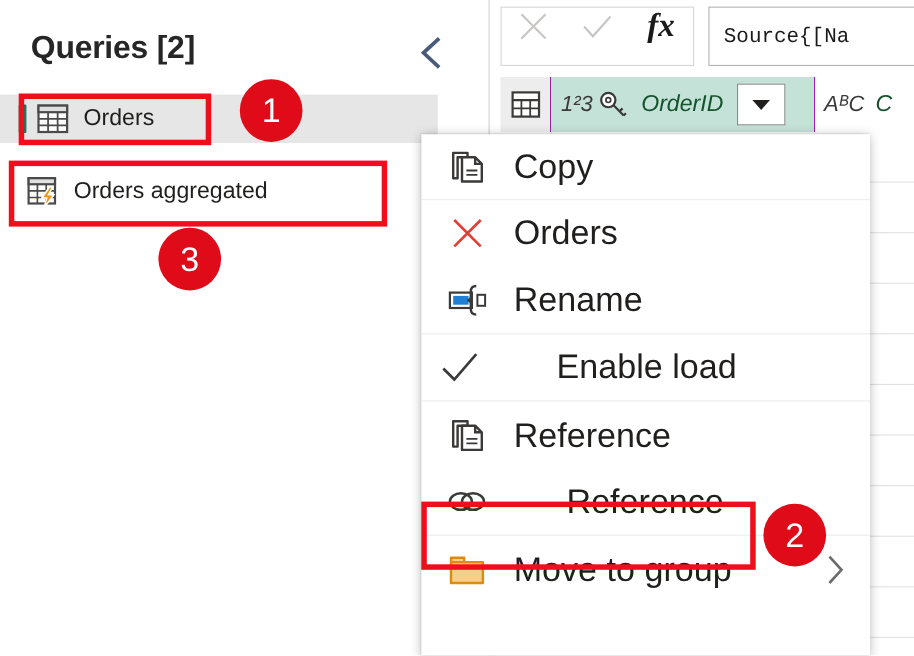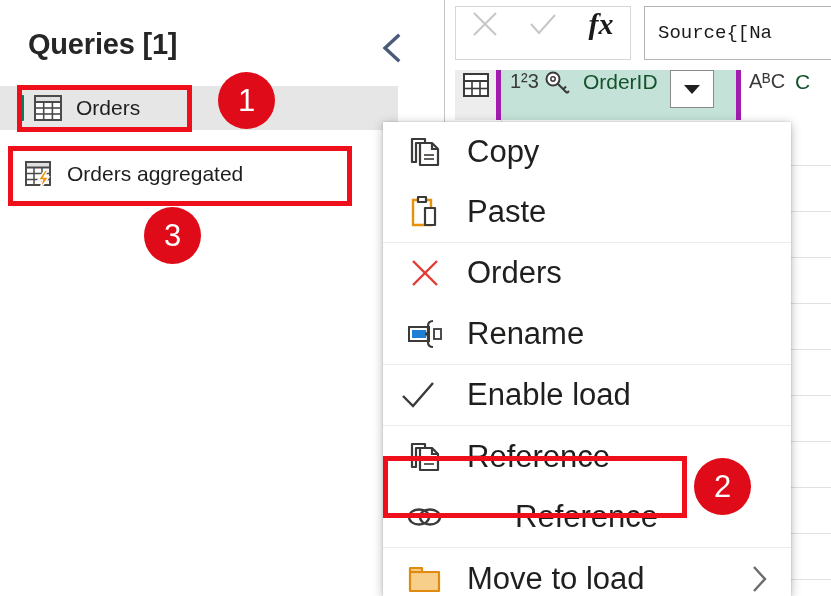--- a/index.html
+++ b/index.html
@@ -64,22 +64,23 @@
     display:flex;align-items:center;box-sizing:border-box;
     font-family:"Liberation Mono","DejaVu Sans Mono",monospace;
     font-size:19px;color:#1a1a1a;padding-left:13px;white-space:nowrap;overflow:hidden;
   }
 
   .col-headers{
     position:absolute;left:10px;top:70px;height:50px;
     display:flex;align-items:stretch;
   }
   .col-h{
-    display:flex;box-sizing:border-box;
-    border-right:5px solid #a21caf;
+    display:flex;align-items:center;box-sizing:border-box;
+    border-right:1px solid #a21caf;
+    font-style:italic;
   }
   .col-h.rownum{width:46px;background:#ededed;justify-content:center;}
   .col-h.orderid{width:240px;background:#c4e2d8;padding-left:9px;}
   .col-h.custid{width:120px;background:#ffffff;padding-left:8px;}
   .type-badge{font-size:20px;color:#3a3a3a;white-space:nowrap;font-family:"Liberation Sans",sans-serif;}
   .col-name{font-size:21px;color:#14532d;margin-left:10px;white-space:nowrap;}
   .col-filter{
     width:42px;height:36px;border:1px solid #8a8a8a;background:#fff;
     display:flex;align-items:center;justify-content:center;margin-left:12px;cursor:pointer;
   }
@@ -224,21 +225,21 @@
           <div class="cell-text">VELL</div>
         </div>
         <div class="grid-row">
           <div class="cell-rownum"></div>
           <div class="cell-text">ILAA</div>
         </div>
       </div>
   </div>
 
   <div class="queries-pane">
-    <div class="queries-header">Queries [1]</div>
+    <div class="queries-header">Queries [2]</div>
 
     <div class="collapse-chevron">
       <svg width="28" height="32" viewBox="0 0 28 32">
         <polyline points="20,4 7,16 20,28" fill="none" stroke="#4a5b7a" stroke-width="3.4" stroke-linecap="square"></polyline>
       </svg>
     </div>
 
     <div class="query-row selected" style="top:86px;width:398px;">
       <div class="query-accent"></div>
       <div class="query-icon">
@@ -278,30 +279,20 @@
           <path d="M5 5 h13 v4 h-9 v19 h-4 z" fill="#ffffff" stroke="#3b3a39" stroke-width="2.2" stroke-linejoin="round"></path>
           <path d="M13 9 h12 l6 6 v16 h-18 z" fill="#ffffff" stroke="#3b3a39" stroke-width="2.2" stroke-linejoin="round"></path>
           <path d="M25 9 v6 h6" fill="none" stroke="#3b3a39" stroke-width="2.2"></path>
           <line x1="17" y1="21" x2="27" y2="21" stroke="#3b3a39" stroke-width="1.6"></line>
           <line x1="17" y1="25" x2="27" y2="25" stroke="#3b3a39" stroke-width="1.6"></line>
         </svg>
       </div>
       <div class="ctx-label">Copy</div>
     </div>
 
-    <div class="ctx-item" style="height:61px;">
-      <div class="ctx-ico">
-        <svg width="36" height="36" viewBox="0 0 36 36">
-          <path d="M6 6 h18 v25 h-18 z" fill="#ffffff" stroke="#e8920c" stroke-width="2.4"></path>
-          <path d="M11 3 h8 v5 h-8 z" fill="#ffffff" stroke="#3b3a39" stroke-width="2.2" stroke-linejoin="round"></path>
-          <path d="M18 14 h10 v17 h-10 z" fill="#ffffff" stroke="#3b3a39" stroke-width="2.2" stroke-linejoin="round"></path>
-        </svg>
-      </div>
-      <div class="ctx-label">Paste</div>
-    </div>
 
     <div class="ctx-sep"></div>
 
     <div class="ctx-item" style="height:60px;">
       <div class="ctx-ico">
         <svg width="34" height="34" viewBox="0 0 34 34">
           <line x1="5" y1="5" x2="29" y2="29" stroke="#e23c33" stroke-width="2.4"></line>
           <line x1="29" y1="5" x2="5" y2="29" stroke="#e23c33" stroke-width="2.4"></line>
         </svg>
       </div>
@@ -315,21 +306,21 @@
           <rect x="6" y="12" width="14" height="8" fill="#1f7fd4"></rect>
           <path d="M27 3 q-5 0 -5 5 v5 q0 3 -3 3 q3 0 3 3 v5 q0 5 5 5" fill="none" stroke="#3b3a39" stroke-width="2.2"></path>
           <rect x="28" y="11" width="7" height="10" fill="#ffffff" stroke="#3b3a39" stroke-width="1.8"></rect>
         </svg>
       </div>
       <div class="ctx-label">Rename</div>
     </div>
 
     <div class="ctx-sep"></div>
 
-    <div class="ctx-item" style="height:60px;">
+    <div class="ctx-item" style="height:60px;gap:39px;">
       <div class="ctx-ico" style="width:84px;justify-content:flex-start;padding-left:17px;box-sizing:border-box;">
         <svg width="36" height="30" viewBox="0 0 36 30">
           <polyline points="3,16 13,26 33,3" fill="none" stroke="#3b3a39" stroke-width="2.4"></polyline>
         </svg>
       </div>
       <div class="ctx-label">Enable load</div>
     </div>
 
     <div class="ctx-sep"></div>
 
@@ -358,21 +349,21 @@
 
     <div class="ctx-sep"></div>
 
     <div class="ctx-item" style="height:61px;">
       <div class="ctx-ico">
         <svg width="36" height="30" viewBox="0 0 36 30">
           <path d="M3 4 h12 v4 h17 v19 h-29 z" fill="#f7cf8a" stroke="#e08b0e" stroke-width="2.2" stroke-linejoin="round"></path>
           <path d="M3 8 h12" fill="none" stroke="#e08b0e" stroke-width="2.2"></path>
         </svg>
       </div>
-      <div class="ctx-label">Move to load</div>
+      <div class="ctx-label">Move to group</div>
       <div class="ctx-chev">
         <svg width="20" height="32" viewBox="0 0 20 32">
           <polyline points="5,4 16,16 5,28" fill="none" stroke="#6b6b6b" stroke-width="2.4"></polyline>
         </svg>
       </div>
     </div>
 
   </div>
 
   <div class="ann-box" style="left:17px;top:85px;width:175px;height:47px;"></div>

